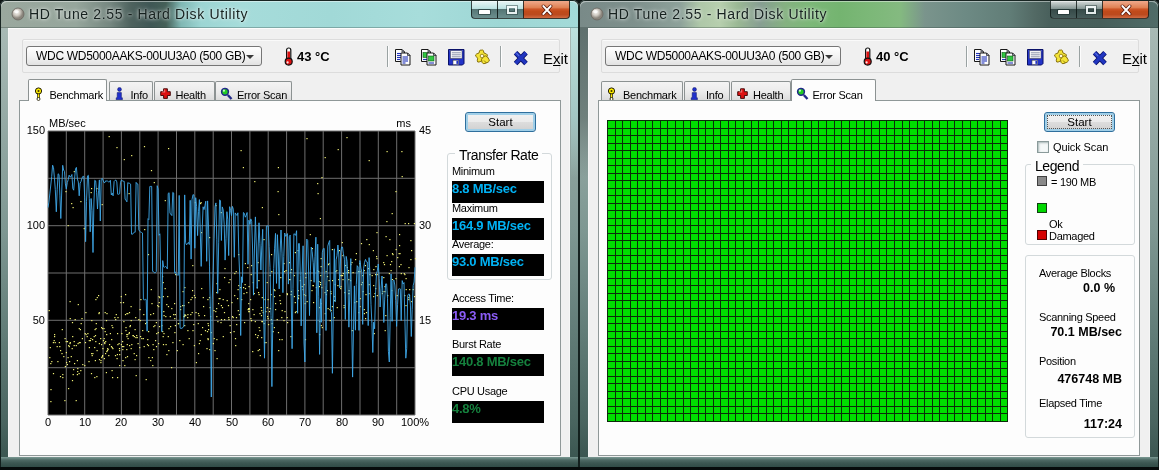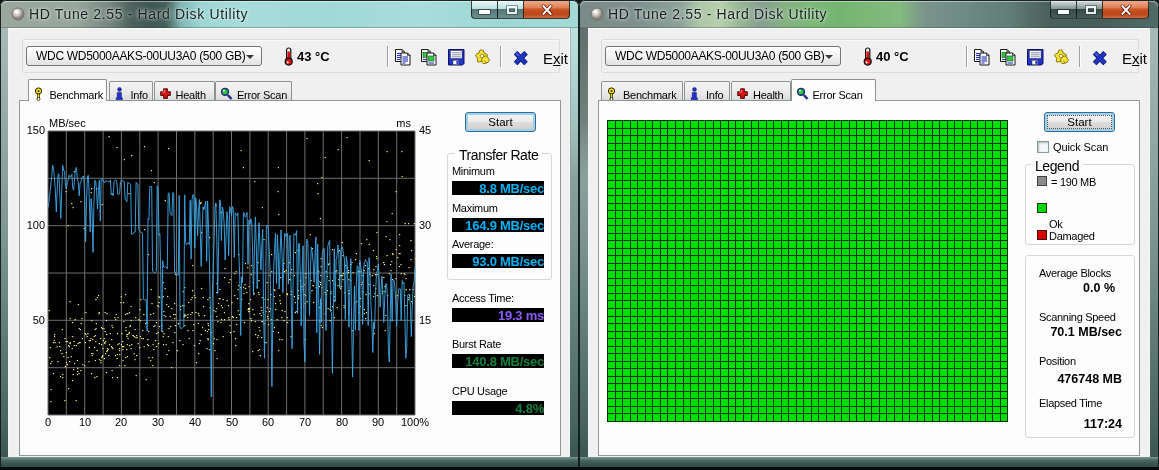--- a/index.html
+++ b/index.html
@@ -42,21 +42,21 @@
 .page { position:absolute; left:19px; top:100px; width:542px; height:356px; background:#fdfdfd; border:1px solid #8f9898; z-index:1; }
 .plotsvg { position:absolute; left:19px; top:100px; z-index:2; }
 .gridsvg { position:absolute; left:28px; top:120px; z-index:2; }
 .startbtn { position:absolute; left:465px; top:112px; width:71px; height:20px; z-index:3;
   border:1px solid #2f6f9d; border-radius:3px; box-shadow:inset 0 0 0 2px #a0cfe8;
   background:linear-gradient(180deg,#f2f2f2,#ebebeb 48%,#dddddd 52%,#cfcfcf);
   font-size:11.5px; text-align:center; line-height:18px; color:#000; }
 .grp { position:absolute; border:1px solid #d3d9db; border-radius:3px; z-index:2; }
 .grplab { position:absolute; font-size:14px; letter-spacing:-0.45px; background:#fdfdfd; padding:0 4px; z-index:3; }
 .lab { position:absolute; font-size:11px; letter-spacing:-0.3px; color:#000; z-index:4; white-space:nowrap; }
-.vbox { position:absolute; left:452px; width:92px; height:14px; background:#000; z-index:4; text-align:right; line-height:14px; }
+.vbox { position:absolute; left:452px; width:92px; height:22px; background:#000; z-index:4; text-align:left; line-height:14px; }
 .vbox span { font-size:13px; font-weight:bold; letter-spacing:-0.25px; }
 .cy { color:#00b2f4; } .ye { color:#8b5cf6; } .wh { color:#15803d; }
 .bval { position:absolute; right:37px; font-size:12.5px; font-weight:bold; color:#000; z-index:4; }
 .cbx { position:absolute; left:458px; top:141px; width:12px; height:12px; background:#f4f8f8; border:1px solid #8a9a9a; box-shadow:inset 1px 1px 2px rgba(60,90,90,0.4); z-index:3; }
 .win::after { content:''; position:absolute; left:1px; right:1px; bottom:1px; height:10px;
   background:linear-gradient(180deg,#7b9a94 0px,#4e6a65 3px,#3c5752 6px,#314c47 10px); }
 .botline { position:absolute; left:0; right:0; top:467px; height:3px; background:#060b0b; z-index:9; }
 </style></head>
 <body>
 <div class="win" id="w1">

